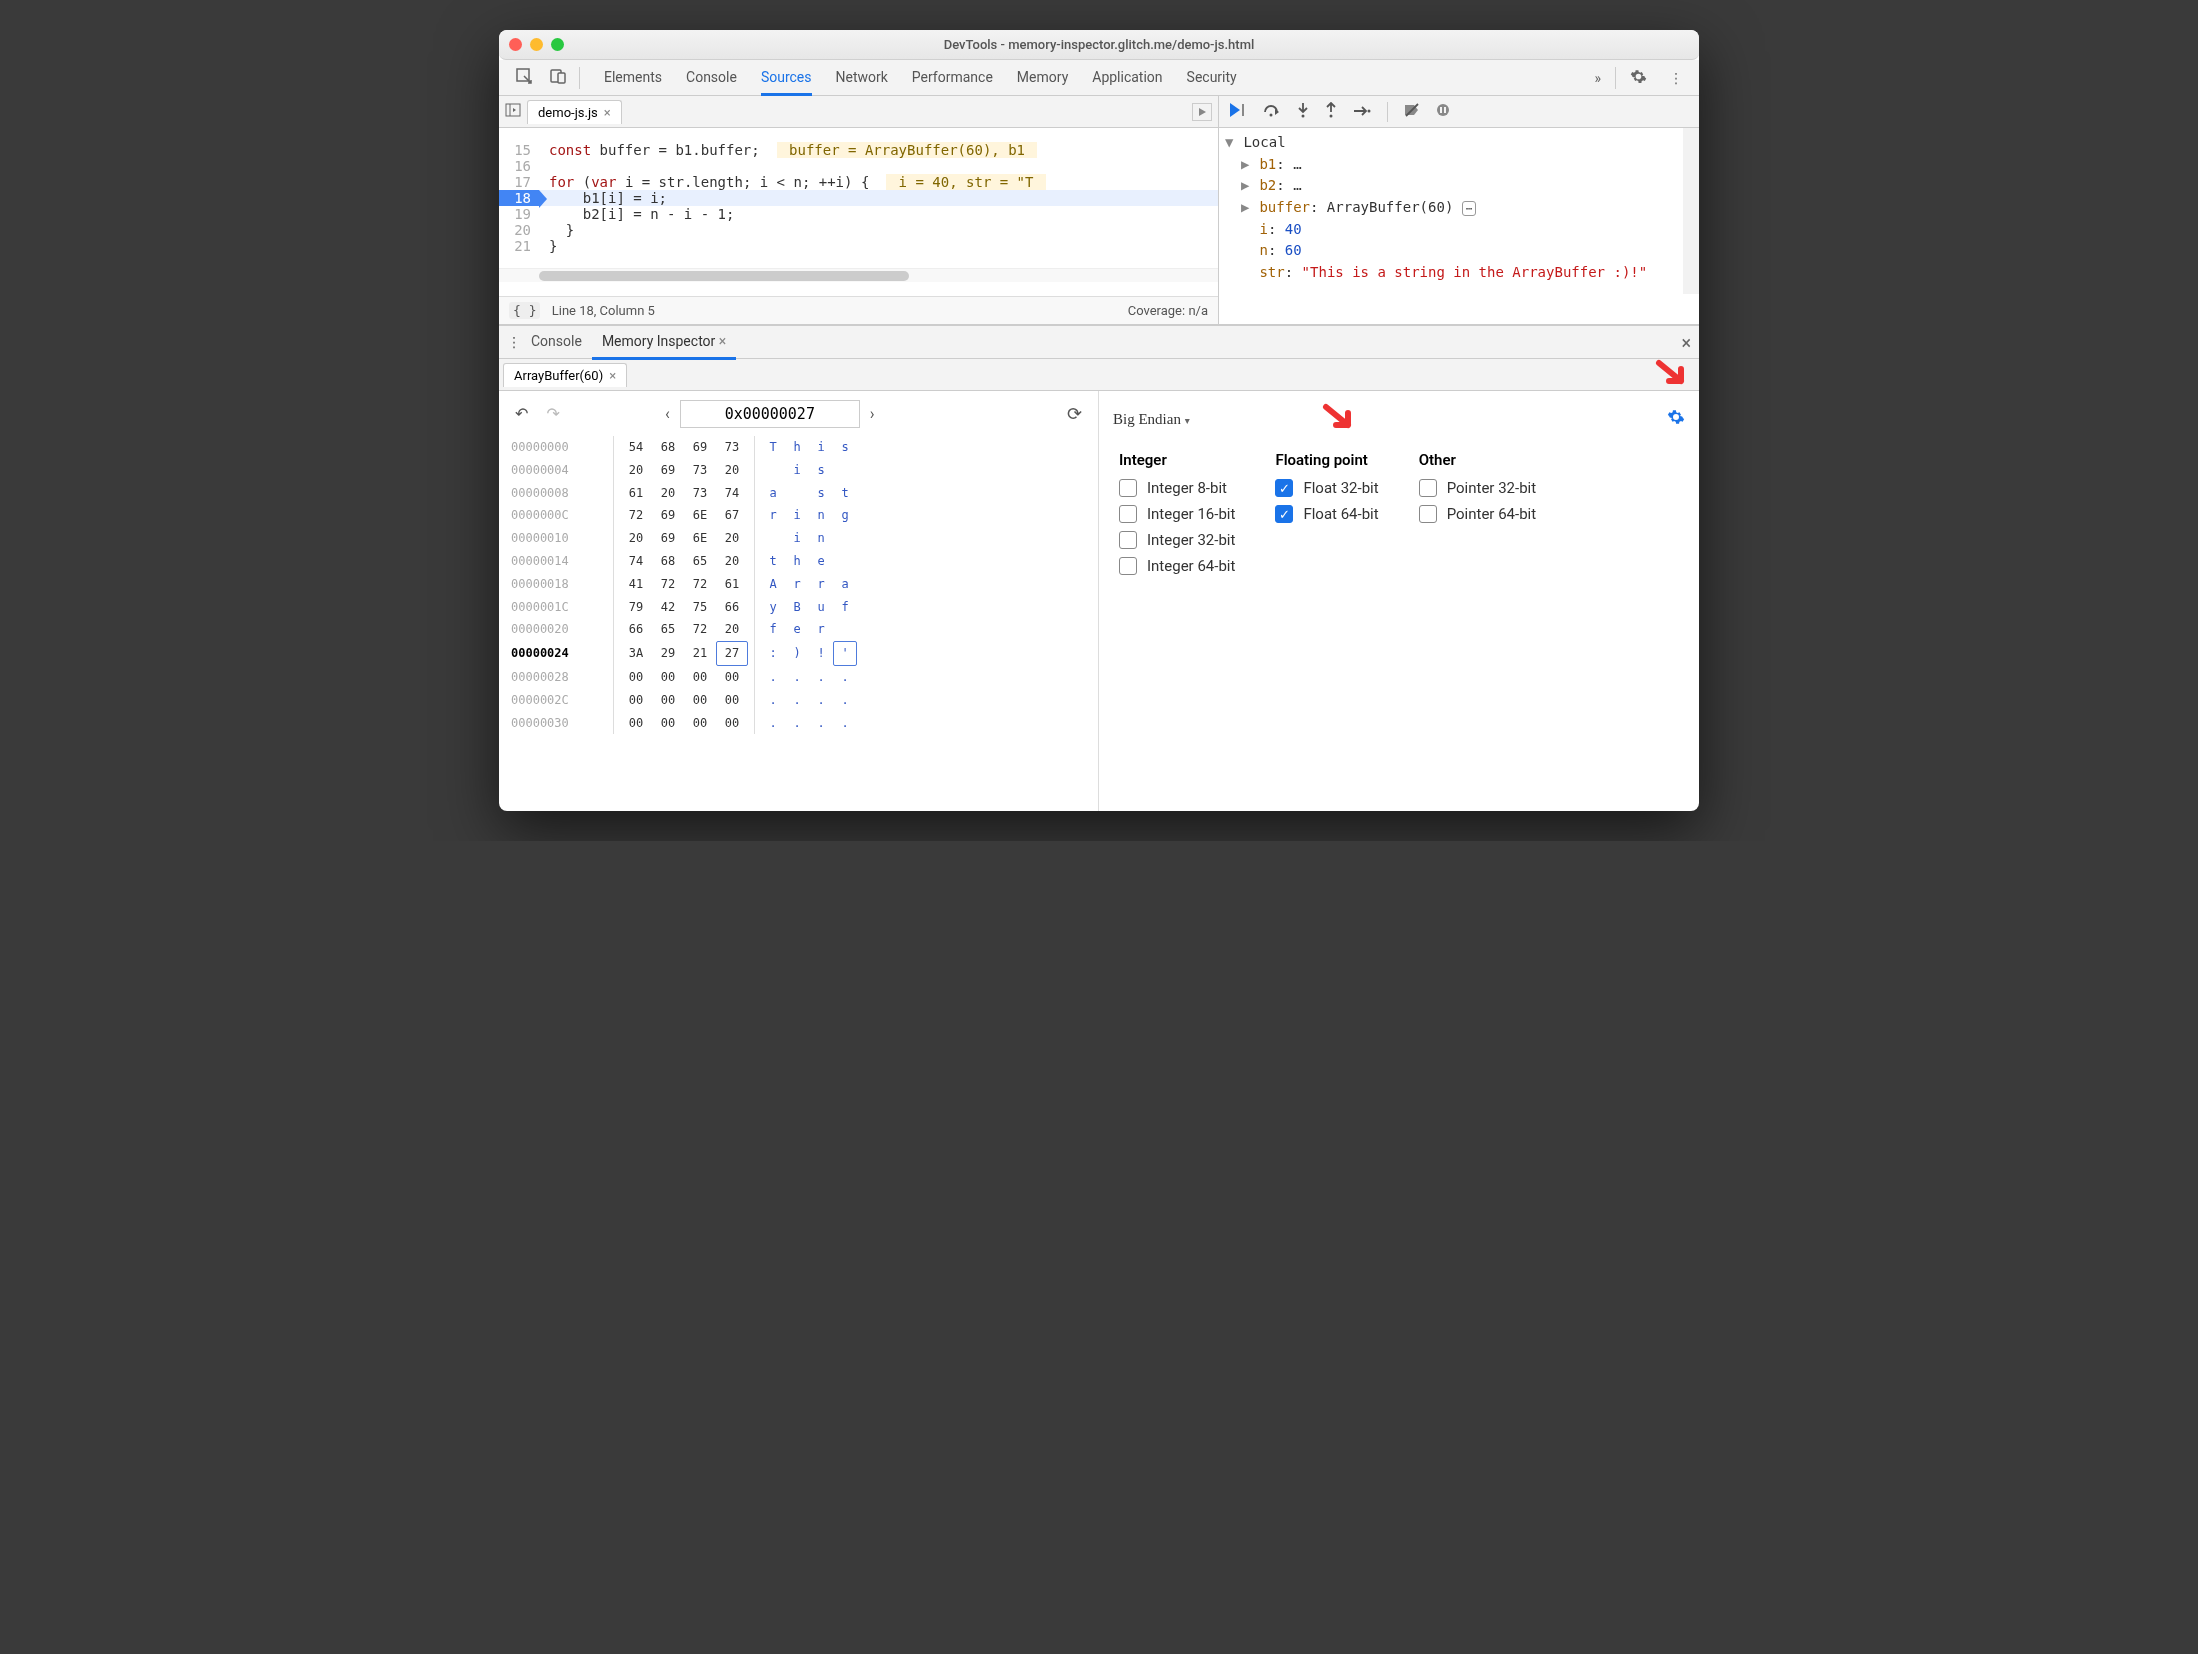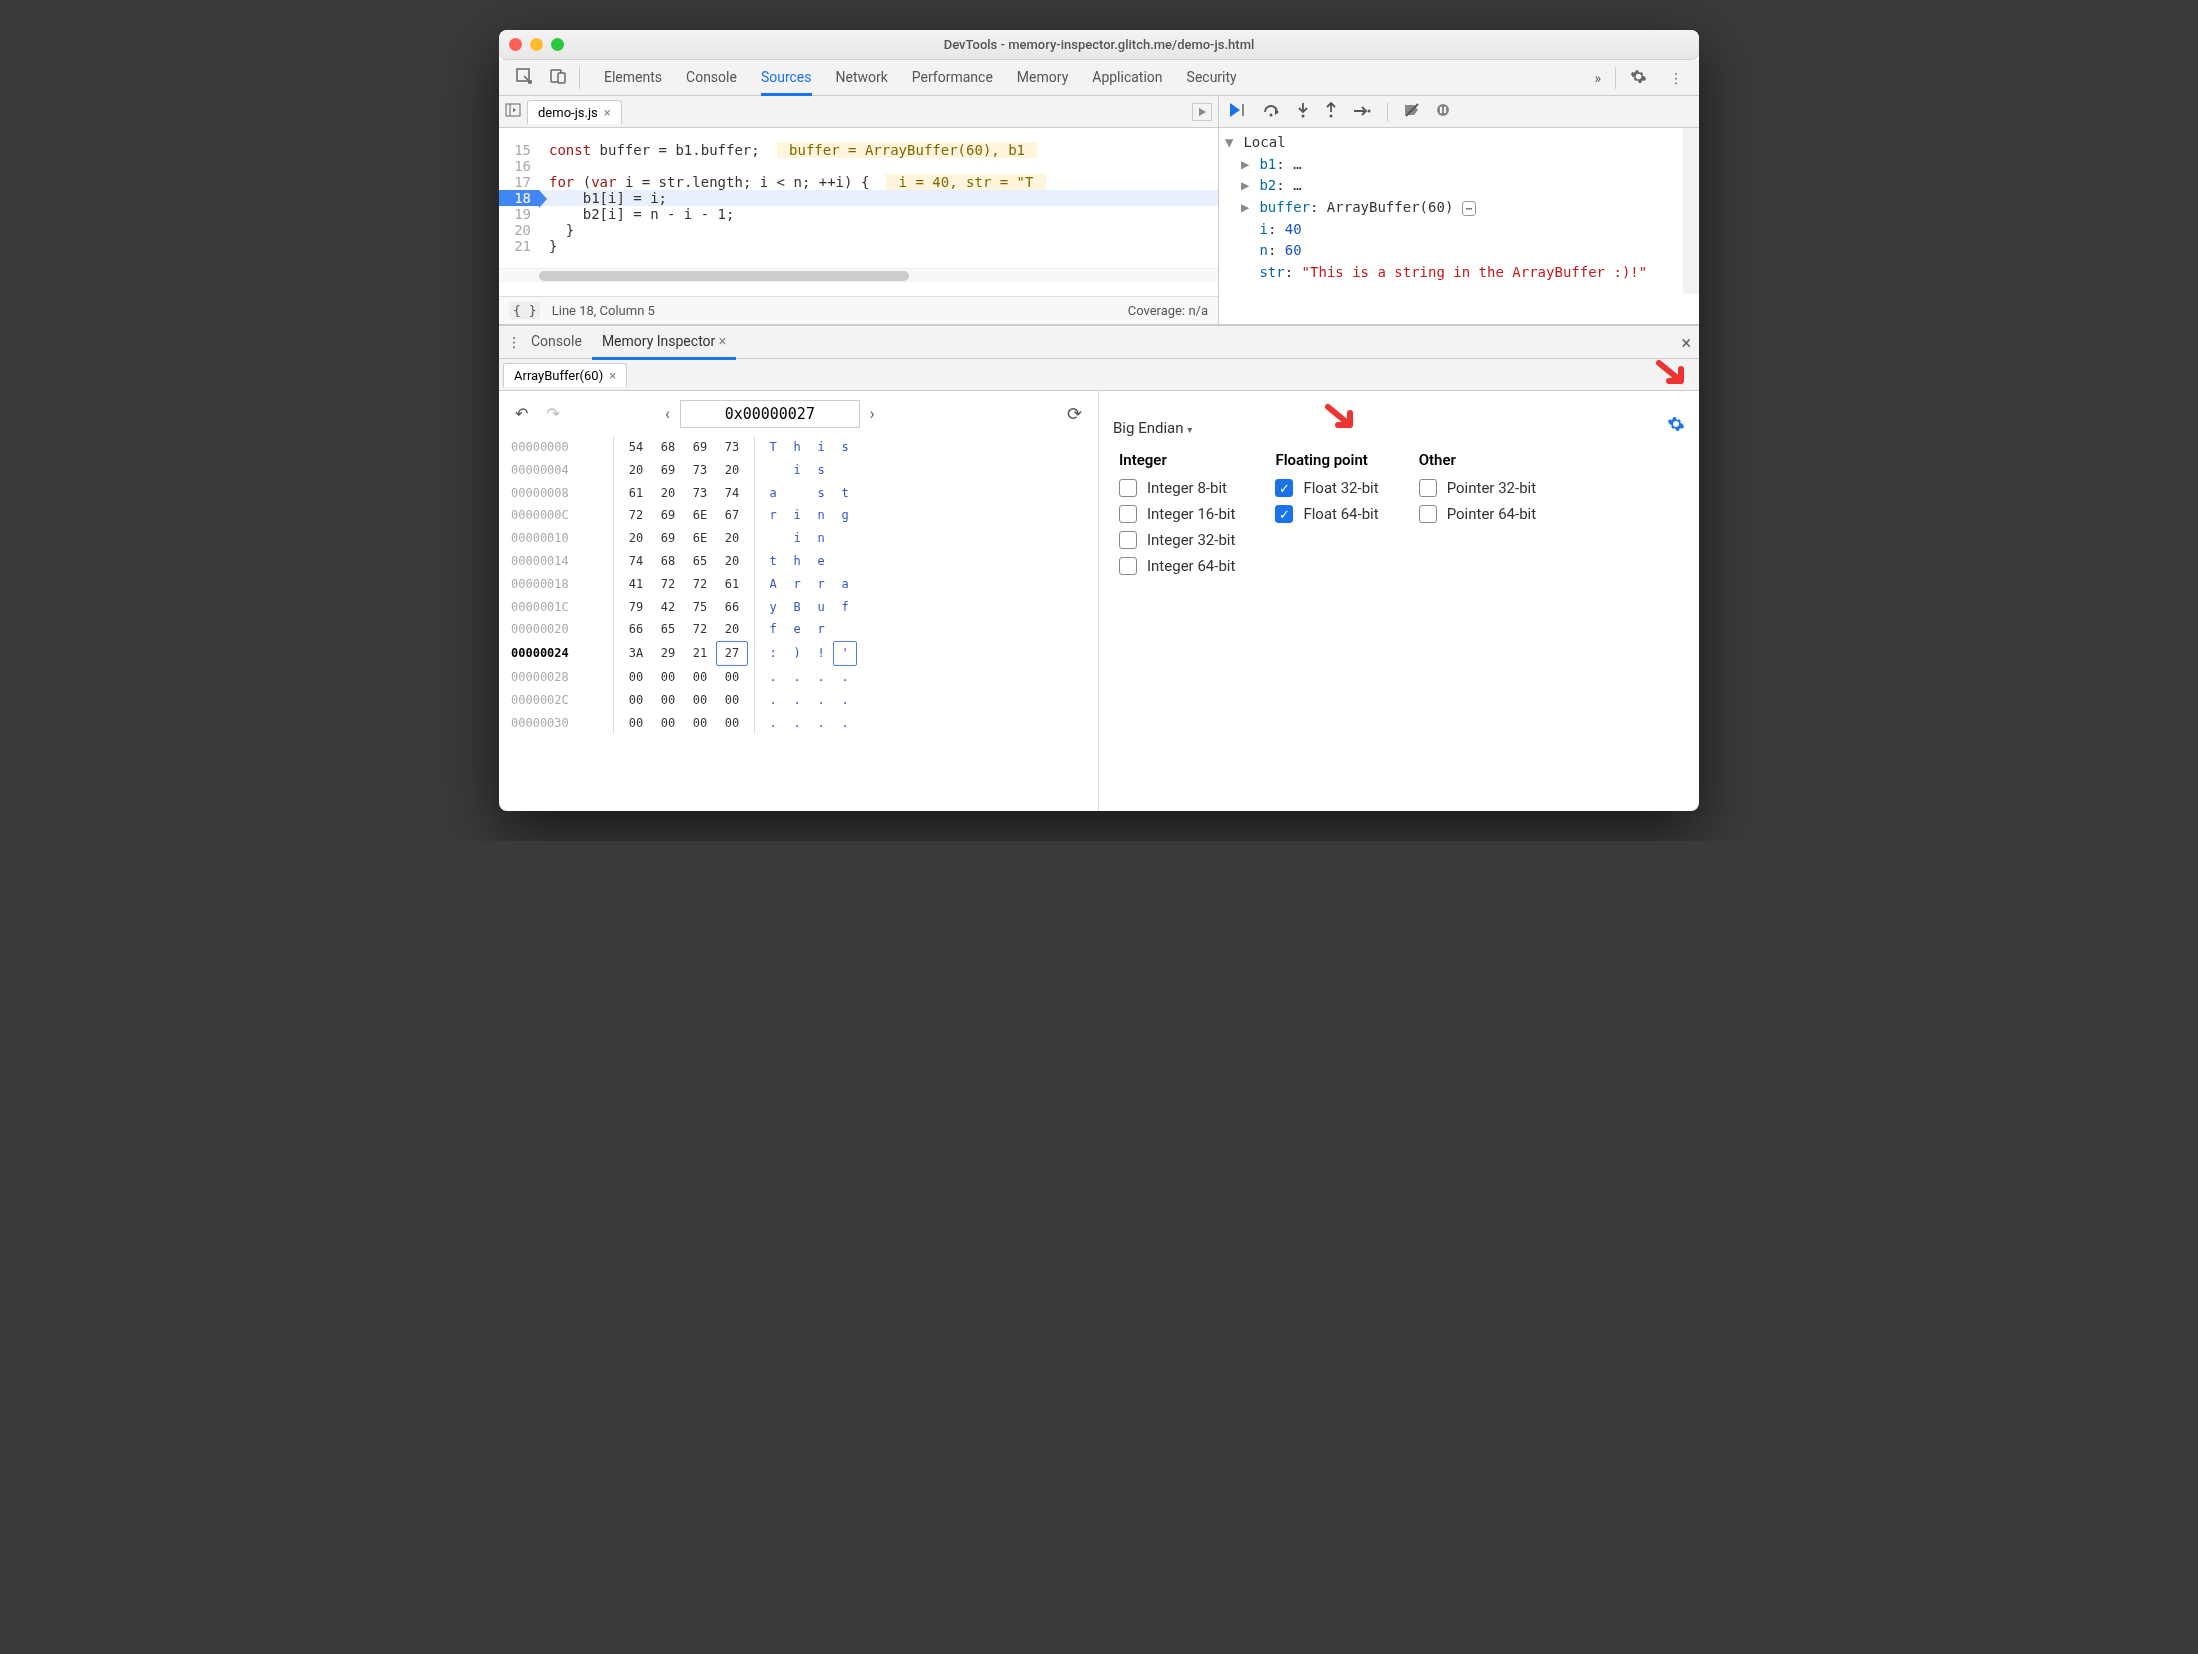--- a/index.html
+++ b/index.html
@@ -90,21 +90,21 @@
   
   .codestatus{display:flex;justify-content:space-between;padding:6px 10px;border-top:1px solid #ddd;font-size:13px;color:#555;background:#f8f8f8;}
   .codestatus .pbtn{font-family:monospace;background:#eee;padding:1px 4px;border-radius:3px;margin-right:8px;}
   
   .dbg-toolbar{display:flex;gap:16px;align-items:center;height:32px;border-bottom:1px solid #ccc;padding:0 10px;background:#f3f3f3;}
   .dbg-toolbar .ic{color:#555;cursor:pointer;font-size:15px;}
   .dbg-toolbar .ic.play{color:#1a73e8;}
   .dbg-toolbar .sep{width:1px;height:20px;background:#ccc;}
   .scope{font-family:ui-monospace,Menlo,monospace;font-size:14px;padding:4px 6px 10px 6px;line-height:1.55;color:#333;}
   .scope .tri{display:inline-block;width:10px;color:#888;}
-  .scope .k{color:#0369a1;}
+  .scope .k{color:#a16207;}
   .scope .v{color:#1a4fc4;}
   .scope .s{color:#c41a1a;}
   .scope .ind1{padding-left:16px;}
   .rvscroll{width:16px;background:#f2f2f2;}
   
   .drawer-tabs{display:flex;align-items:center;height:34px;border-top:1px solid #ccc;border-bottom:1px solid #ccc;background:#f3f3f3;padding:0 8px;font-size:14px;color:#555;}
   .drawer-tabs .dtab{padding:8px 10px;cursor:pointer;}
   .drawer-tabs .dtab.active{color:#333;border-bottom:3px solid #1a73e8;}
   .drawer-tabs .dclose{margin-left:auto;cursor:pointer;color:#666;font-size:18px;}
   .drawer-sub{display:flex;align-items:center;height:32px;border-bottom:1px solid #ccc;background:#f3f3f3;padding:0 4px;font-size:13px;gap:20px;}
@@ -120,21 +120,21 @@
   .addr-input{border:1px solid #ccc;padding:4px 12px;width:180px;text-align:center;font-family:ui-monospace,Menlo,monospace;font-size:15px;}
   .hexgrid{font-family:ui-monospace,Menlo,monospace;font-size:12px;padding:0 12px 10px 12px;line-height:1.9;color:#333;}
   .hexrow{display:flex;align-items:center;}
   .hexaddr{width:96px;color:#aaa;}
   .hexaddr.bold{color:#000000;font-weight:700;}
   .hcell{width:32px;text-align:center;}
   .hdiv{width:1px;background:#ddd;align-self:stretch;margin:0 6px;}
   .acell{width:24px;text-align:center;color:#3458c3;}
   .boxcell{border:1px solid #4e7bdc;border-radius:2px;}
   
-  .mi-settings-head{display:flex;align-items:flex-end;padding:10px 14px;gap:10px;}
+  .mi-settings-head{display:flex;align-items:center;padding:10px 14px;gap:10px;font-family:Liberation Serif, serif;}
   .mi-settings-head .sel{cursor:pointer;color:#333;font-size:15px;}
   .mi-settings-head .caret{font-size:10px;color:#666;}
   .mi-settings-head .gear{margin-left:auto;color:#1a73e8;font-size:18px;cursor:pointer;}
   .settings-cols{display:flex;gap:40px;padding:4px 20px;}
   .scol h4{font-size:15px;font-weight:600;margin-bottom:10px;}
   .scol label{display:flex;align-items:center;gap:10px;font-size:15px;color:#333;margin:8px 0;cursor:pointer;}
   .cbx{width:18px;height:18px;border:1.5px solid #888;border-radius:3px;display:inline-flex;align-items:center;justify-content:center;background:#fff;}
   .cbx.checked{background:#1a73e8;border-color:#1a73e8;color:#fff;font-size:13px;}
 </style>
 </head>

